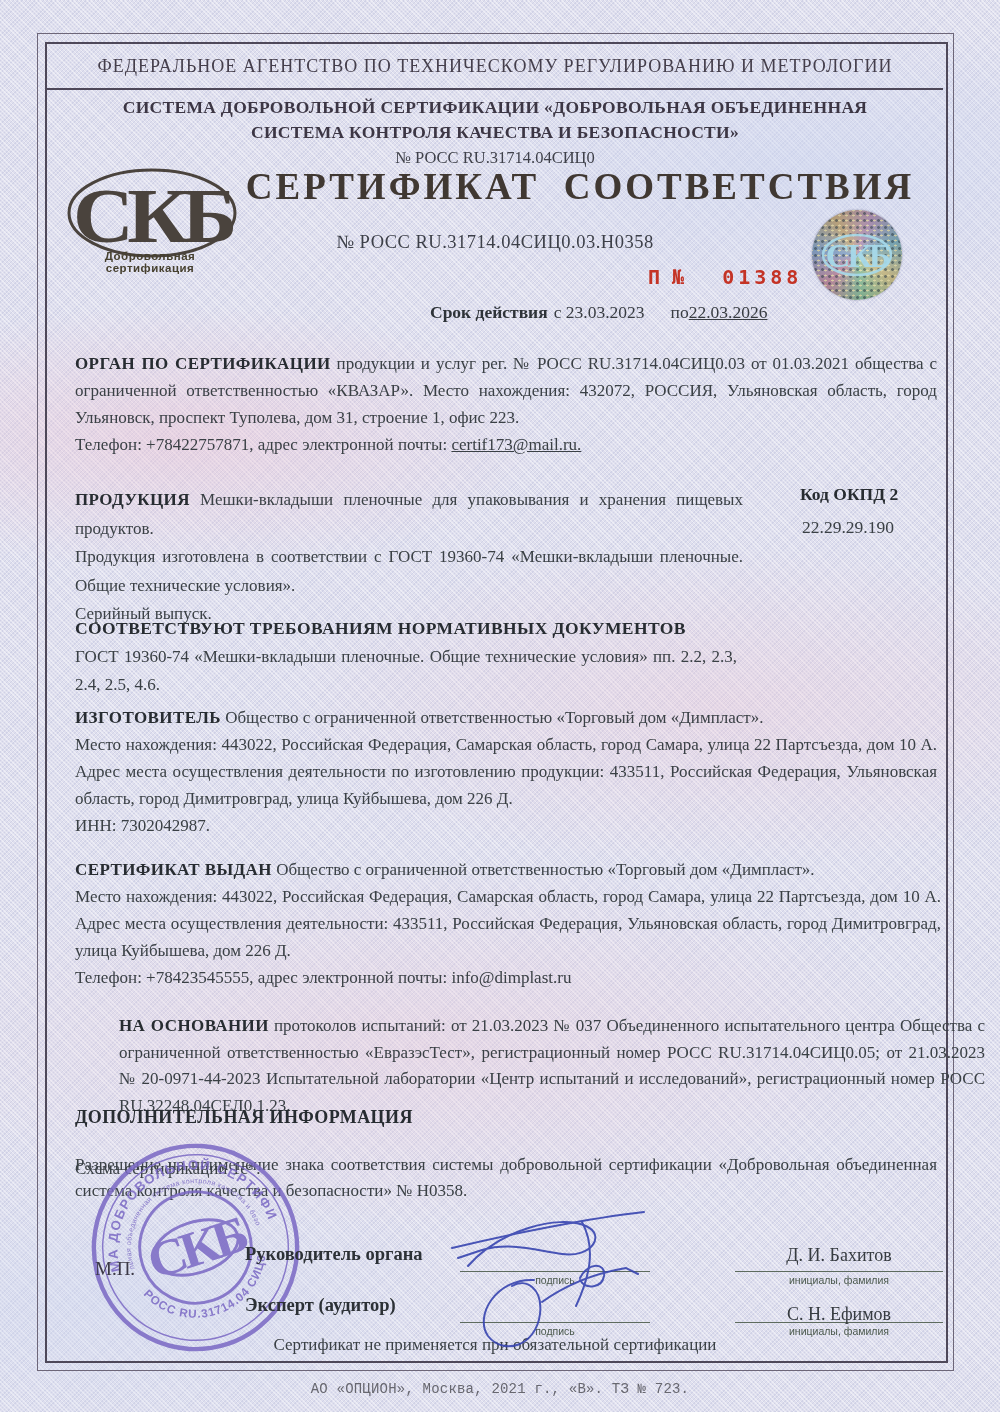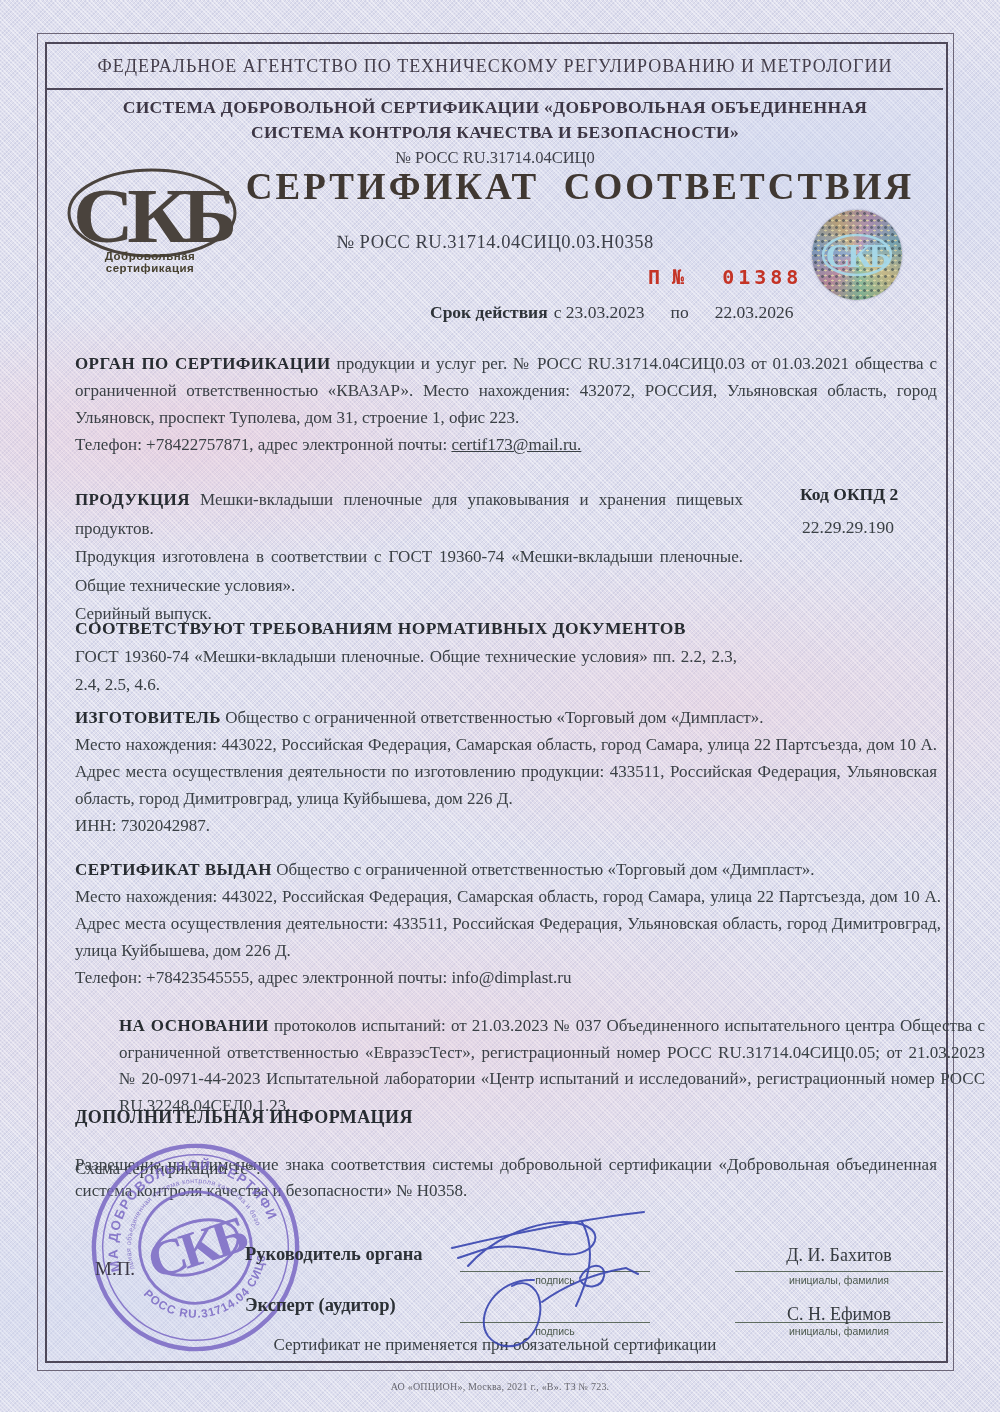--- a/index.html
+++ b/index.html
@@ -27,21 +27,21 @@
   .sysline{left:45px; width:900px; font-weight:bold; font-size:17.5px; color:#3c3644; letter-spacing:0.3px;}
   .sys1{top:97px;} .sys2{top:122px;}
   .sysnum{left:45px; top:148px; width:900px; font-size:16.5px; color:#3f414a;}
   .doc-title{left:220px; top:165px; width:720px; font-size:37px; font-weight:bold; letter-spacing:3px; color:#403832; white-space:pre;}
   .cert-num{left:45px; top:232px; width:900px; font-size:18.5px; color:#3c3f48; letter-spacing:0.5px;}
 
   .blank-no{left:648px; top:265px; font-family:"DejaVu Sans Mono",monospace; font-weight:bold; font-size:20px; color:#c43325;}
   .blank-no .num{margin-left:38px; letter-spacing:4px;}
   .validity{left:430px; top:302px; width:480px; font-size:17.5px; color:#383c42;}
   .validity b{color:#2e3338;}
-  .validity .gap1{margin-left:6px;} .validity .gap2{margin-left:26px;} .validity .gap3{margin-left:26px;}
+  .validity .gap1{margin-left:6px;} .validity .gap2{margin-left:26px;} .validity .gap3{text-decoration:underline;}
 
   .logo-svg{left:66px; top:166px;}
   .logo-caption{left:60px; top:250px; width:180px; text-align:center; font-family:"Liberation Sans",sans-serif; font-size:11.5px; font-weight:bold; color:#46402f; letter-spacing:0.5px;}
 
   .holo{left:812px; top:210px; width:90px; height:90px; border-radius:50%;
     background-image:
       radial-gradient(circle at 50% 50%, rgba(255,255,255,0.12), rgba(0,0,0,0.18) 95%),
       radial-gradient(rgba(40,60,70,0.55) 1.2px, transparent 1.6px),
       radial-gradient(rgba(250,240,180,0.8) 1.2px, transparent 1.6px),
       conic-gradient(from 20deg, #b998bd, #7fb3c4, #d8c890, #8cc4a0, #c890a8, #88a8d0, #cbb083, #b998bd);
@@ -78,21 +78,21 @@
   .line-e1{left:460px; top:1322px; width:190px;}
   .line-e2{left:735px; top:1322px; width:208px;}
   .sig-cap{font-family:"Liberation Sans",sans-serif; font-size:10.5px; color:#4c5a4e; text-align:center;}
   .cap-h1{left:460px; top:1274px; width:190px;} .cap-h2{left:735px; top:1274px; width:208px;}
   .cap-e1{left:460px; top:1325px; width:190px;} .cap-e2{left:735px; top:1325px; width:208px;}
   .sig-name{font-size:18px; color:#363b40; text-align:center;}
   .name-h{left:735px; top:1245px; width:208px;} .name-e{left:735px; top:1304px; width:208px;}
   .autograph{left:430px; top:1178px; z-index:2;}
 
   .footer-note{left:45px; top:1335px; width:900px; font-size:17px; color:#3a4045;}
-  .print-info{left:0; top:1381px; width:1000px; font-family:Liberation Serif, serif; font-size:10px; color:#67676f; letter-spacing:0.2px;}
+  .print-info{left:0; top:1381px; width:1000px; font-family:Liberation Mono, monospace; font-size:14px; color:#67676f; letter-spacing:0.2px;}
 </style>
 </head>
 <body>
 
 <div class="page">
 
   <div class="abs frame-outer"></div>
   <div class="abs frame-inner"></div>
   <div class="abs hdr-line"></div>
 

